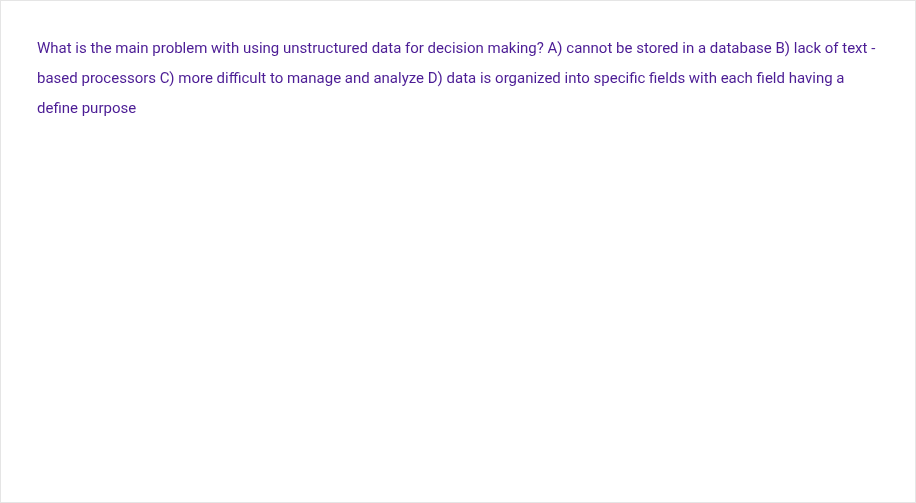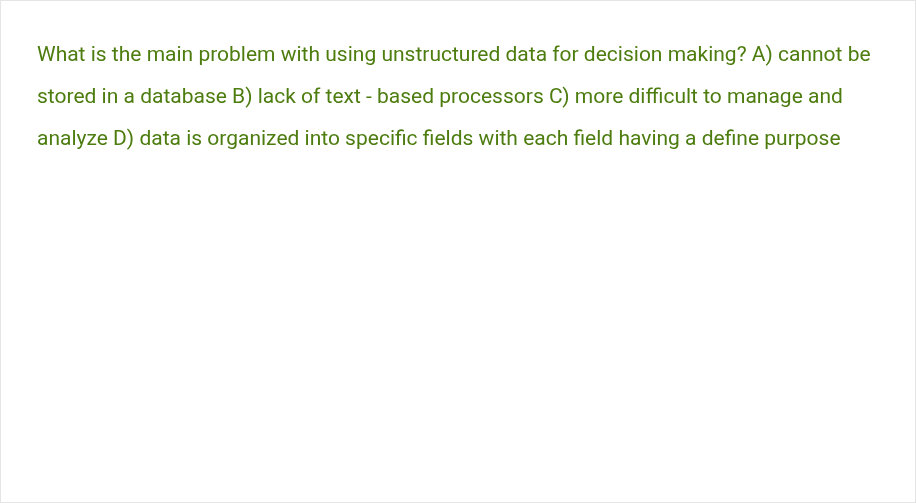--- a/index.html
+++ b/index.html
@@ -9,22 +9,22 @@
     }
     body {
       width: 916px;
       height: 503px;
       background: #ffffff;
       font-family: -apple-system, BlinkMacSystemFont, "Segoe UI", Roboto, Helvetica, Arial, sans-serif;
       padding: 32px 36px;
       border: 1px solid #e5e5e5;
     }
     .question-text {
-      font-size: 21px;
+      font-size: 15px;
       line-height: 2;
-      color: #4d7c0f;
+      color: #4c1d95;
       font-weight: 400;
     }
   </style>
 </head>
 <body>
 
 <p class="question-text">What is the main problem with using unstructured data for decision making? A) cannot be stored in a database B) lack of text - based processors C) more difficult to manage and analyze D) data is organized into specific fields with each field having a define purpose</p>
 
 </body></html>

